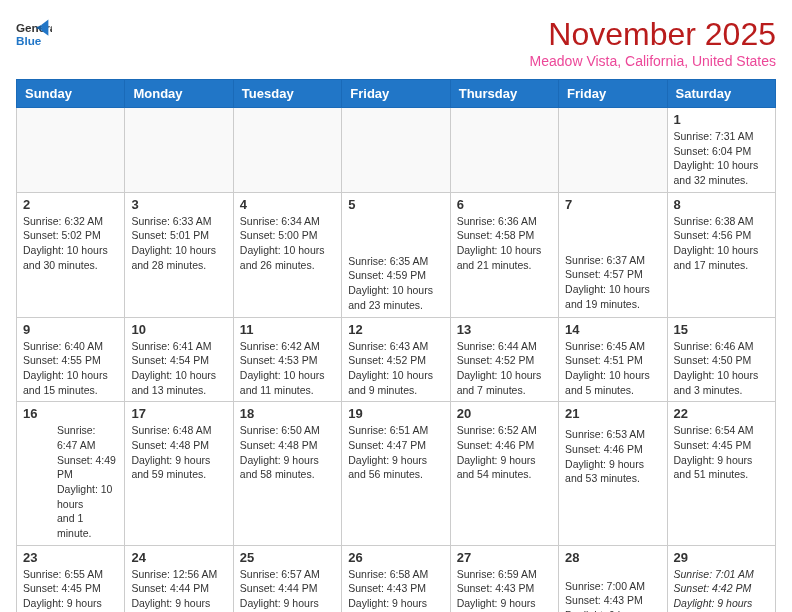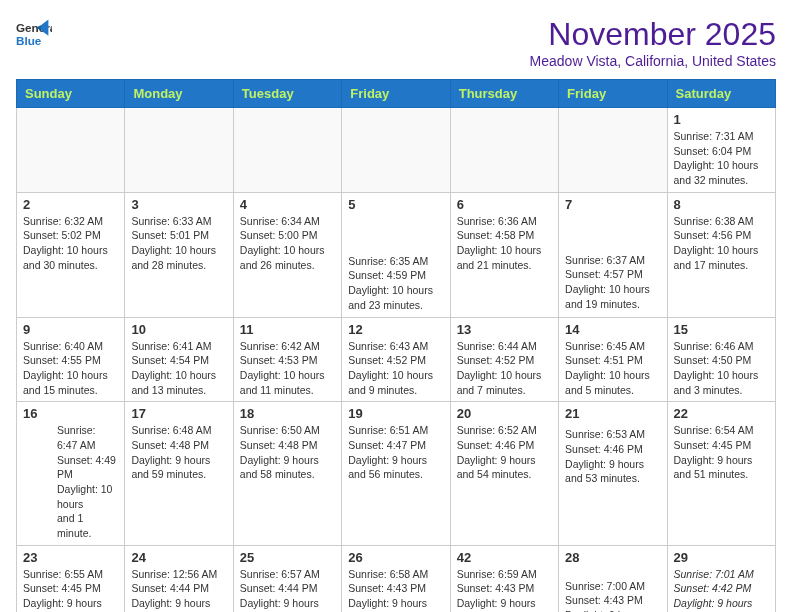--- a/index.html
+++ b/index.html
@@ -23,35 +23,35 @@
     }
     .logo-icon {
       width: 36px;
       height: 36px;
     }
     .title-area {
       text-align: right;
     }
     .month-title {
       font-size: 32px;
-      color: #4c1d95;
+      color: #b91c1c;
       font-weight: normal;
     }
     .subtitle {
       font-size: 14px;
-      color: #4c1d95;
+      color: #ec4899;
     }
     .calendar-table {
       width: 100%;
       border-collapse: collapse;
       border: 1px solid #ccc;
     }
     .calendar-table th {
       background-color: #2176c7;
-      color: #bef264;
+      color: #ffffff;
       font-size: 13px;
       font-weight: bold;
       text-align: left;
       padding: 6px 8px;
       border: 1px solid #1a6ab8;
     }
     .calendar-table td {
       border: 1px solid #ccc;
       vertical-align: top;
       width: calc(100% / 7);
@@ -301,21 +301,21 @@
 and 46 minutes.</div>
         </td>
         <td>
           <span class="day-number">26</span>
           <div class="day-info" style="white-space: pre-line;">Sunrise: 6:58 AM
 Sunset: 4:43 PM
 Daylight: 9 hours
 and 45 minutes.</div>
         </td>
         <td>
-          <span class="day-number">42</span>
+          <span class="day-number">27</span>
           <div class="day-info" style="white-space: pre-line;">Sunrise: 6:59 AM
 Sunset: 4:43 PM
 Daylight: 9 hours
 and 43 minutes.</div>
         </td>
         <td>
           <span class="day-number">28</span>
           <div class="day-info" style="white-space: pre-line; margin-top: 14px;">Sunrise: 7:00 AM
 Sunset: 4:43 PM
 Daylight: 9 hours

